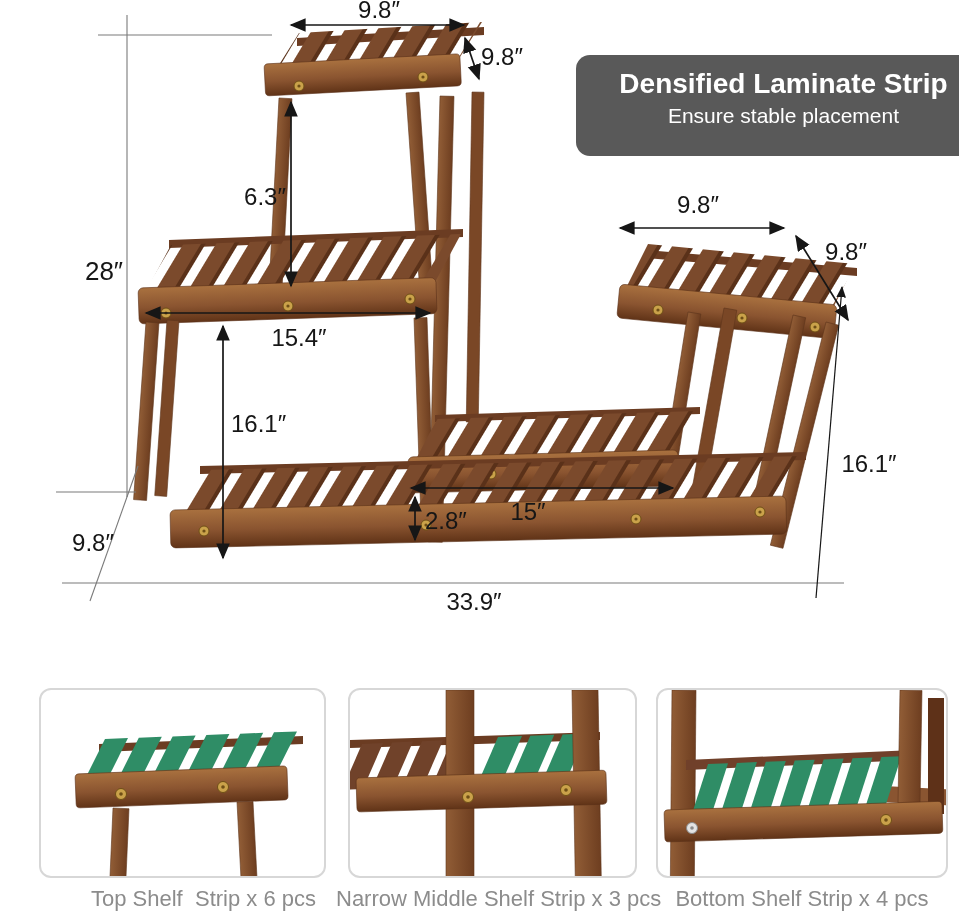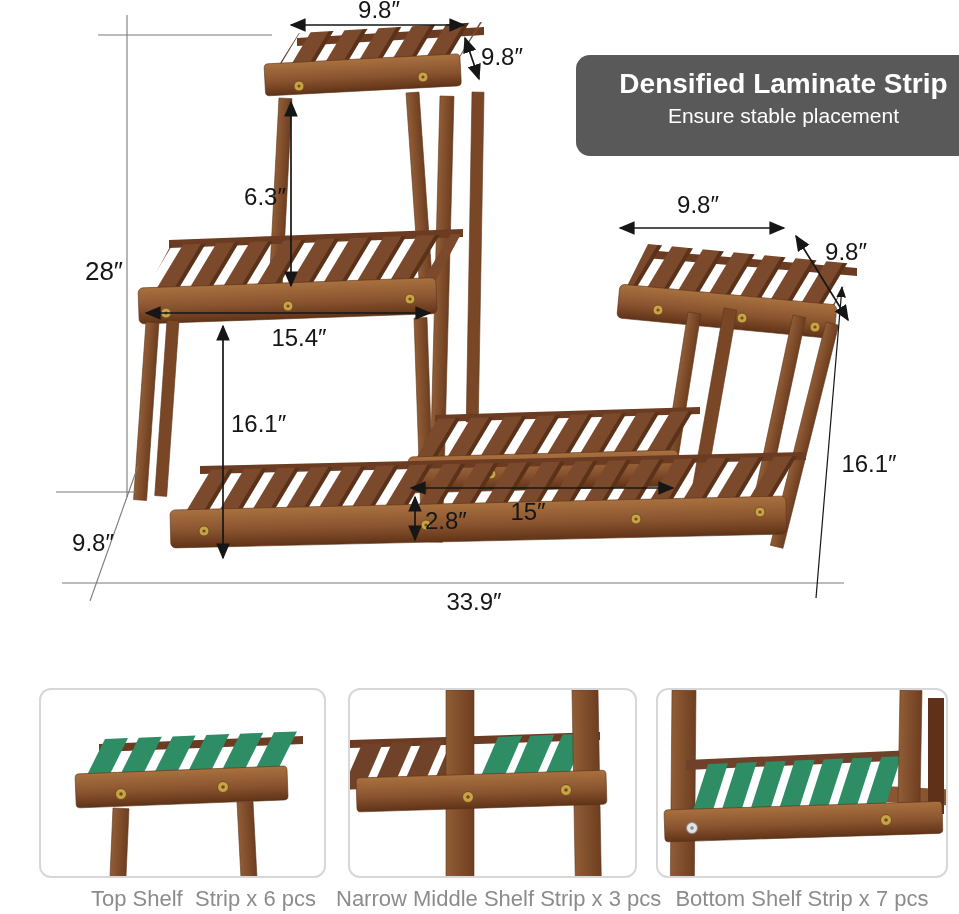--- a/index.html
+++ b/index.html
@@ -326,15 +326,15 @@
         </g>
       <circle cx="34" cy="138" r="5.5" fill="#e3e3e3" stroke="#8a8a8a"></circle>
         <circle cx="34" cy="138" r="1.8" fill="#8a8a8a"></circle>
       <circle cx="228" cy="130" r="5.5" fill="#caa24a" stroke="#6f4f16"></circle>
         <circle cx="228" cy="130" r="1.8" fill="#6f4f16"></circle>
     </svg>
   </div>
 
   <div class="caption caption-1">Top Shelf  Strip x 6 pcs</div>
   <div class="caption caption-2">Narrow Middle Shelf Strip x 3 pcs</div>
-  <div class="caption caption-3">Bottom Shelf Strip x 7 pcs</div>
+  <div class="caption caption-3">Bottom Shelf Strip x 4 pcs</div>
 
 </div>
 
 </body></html>

